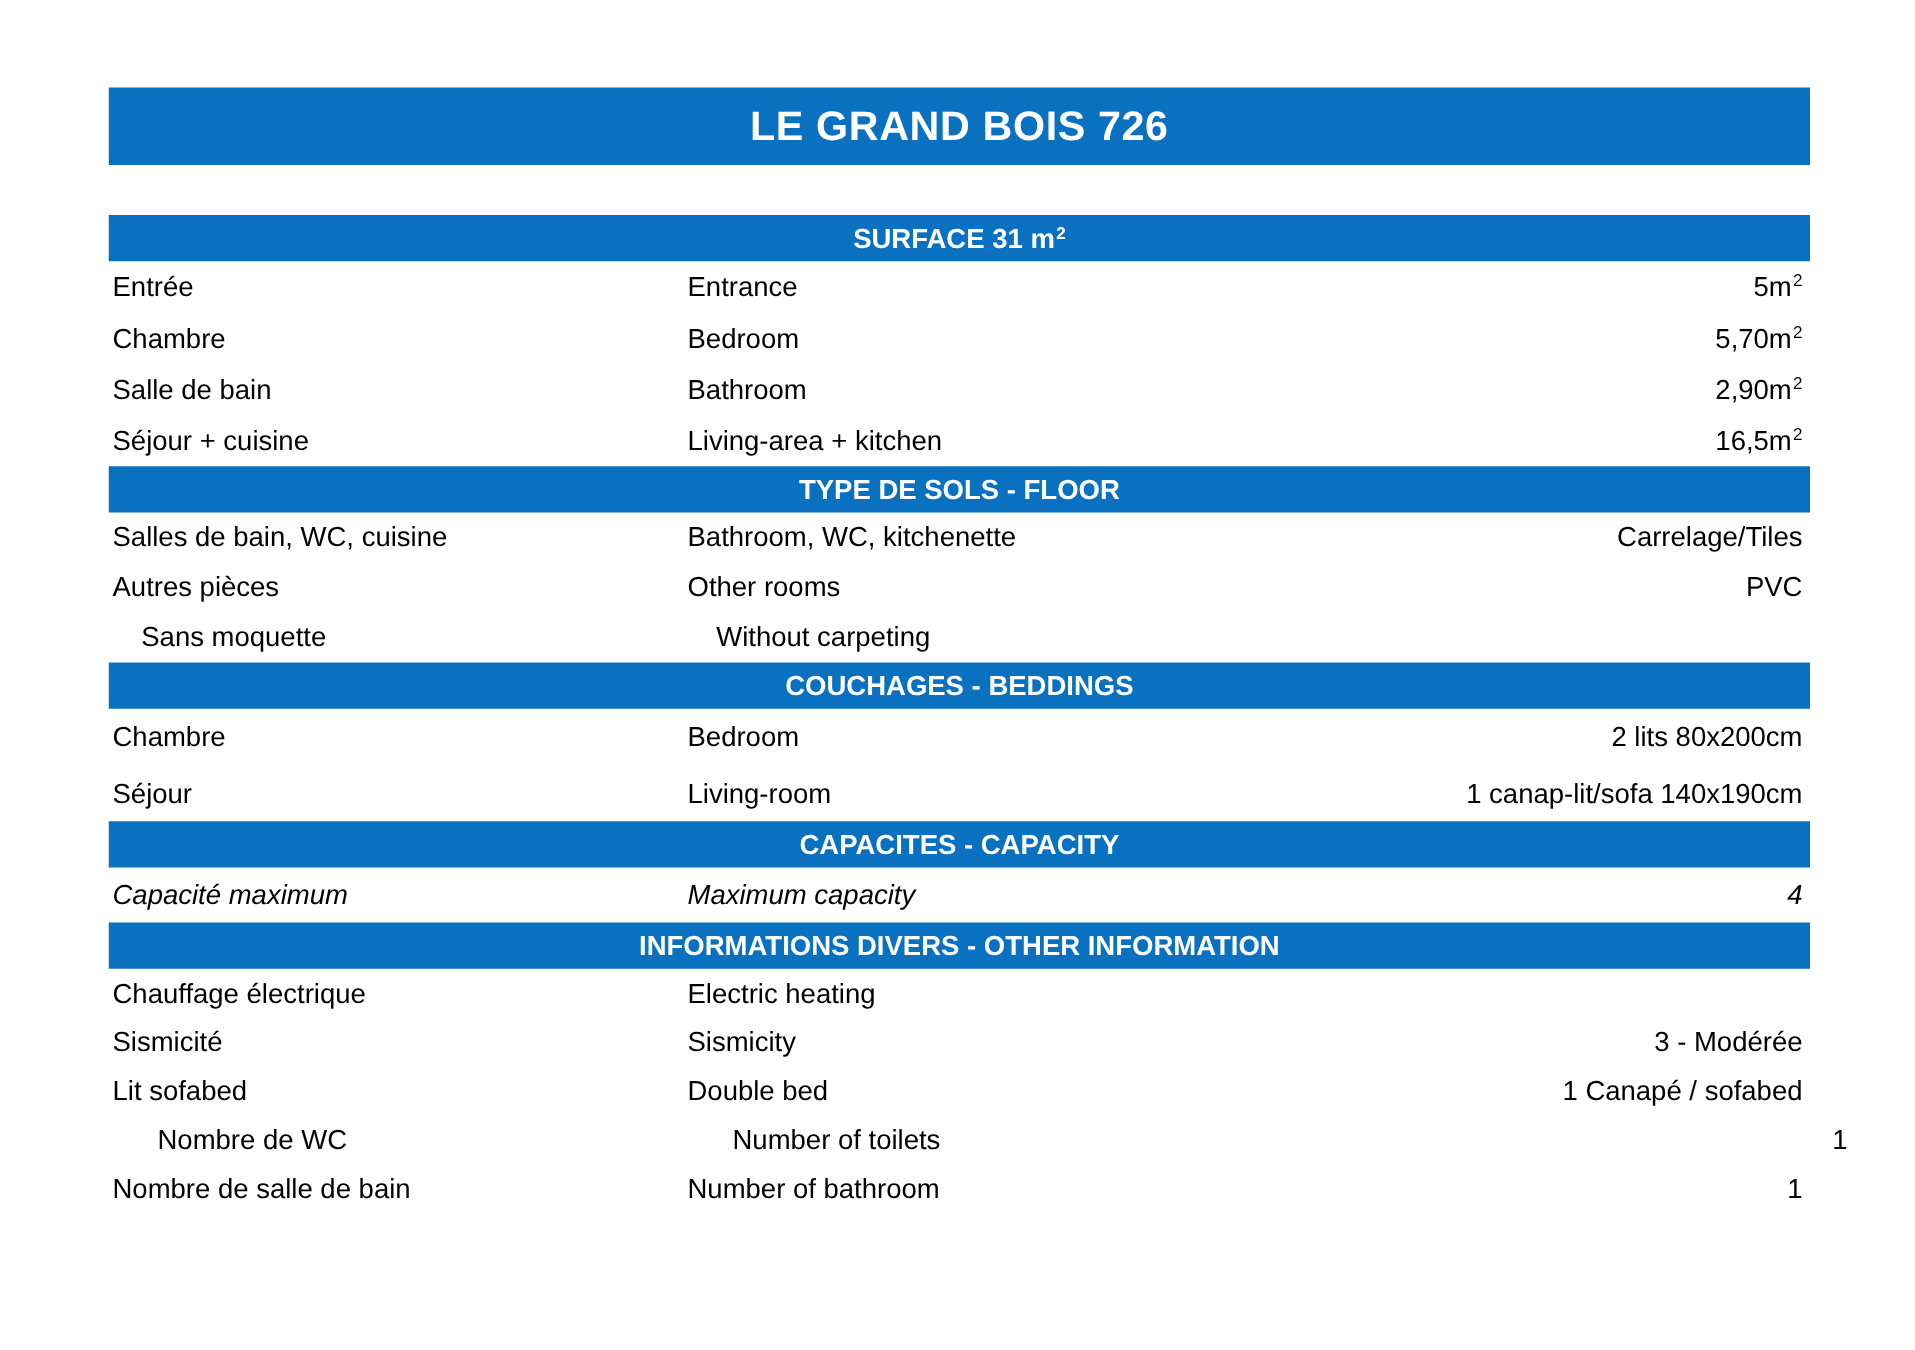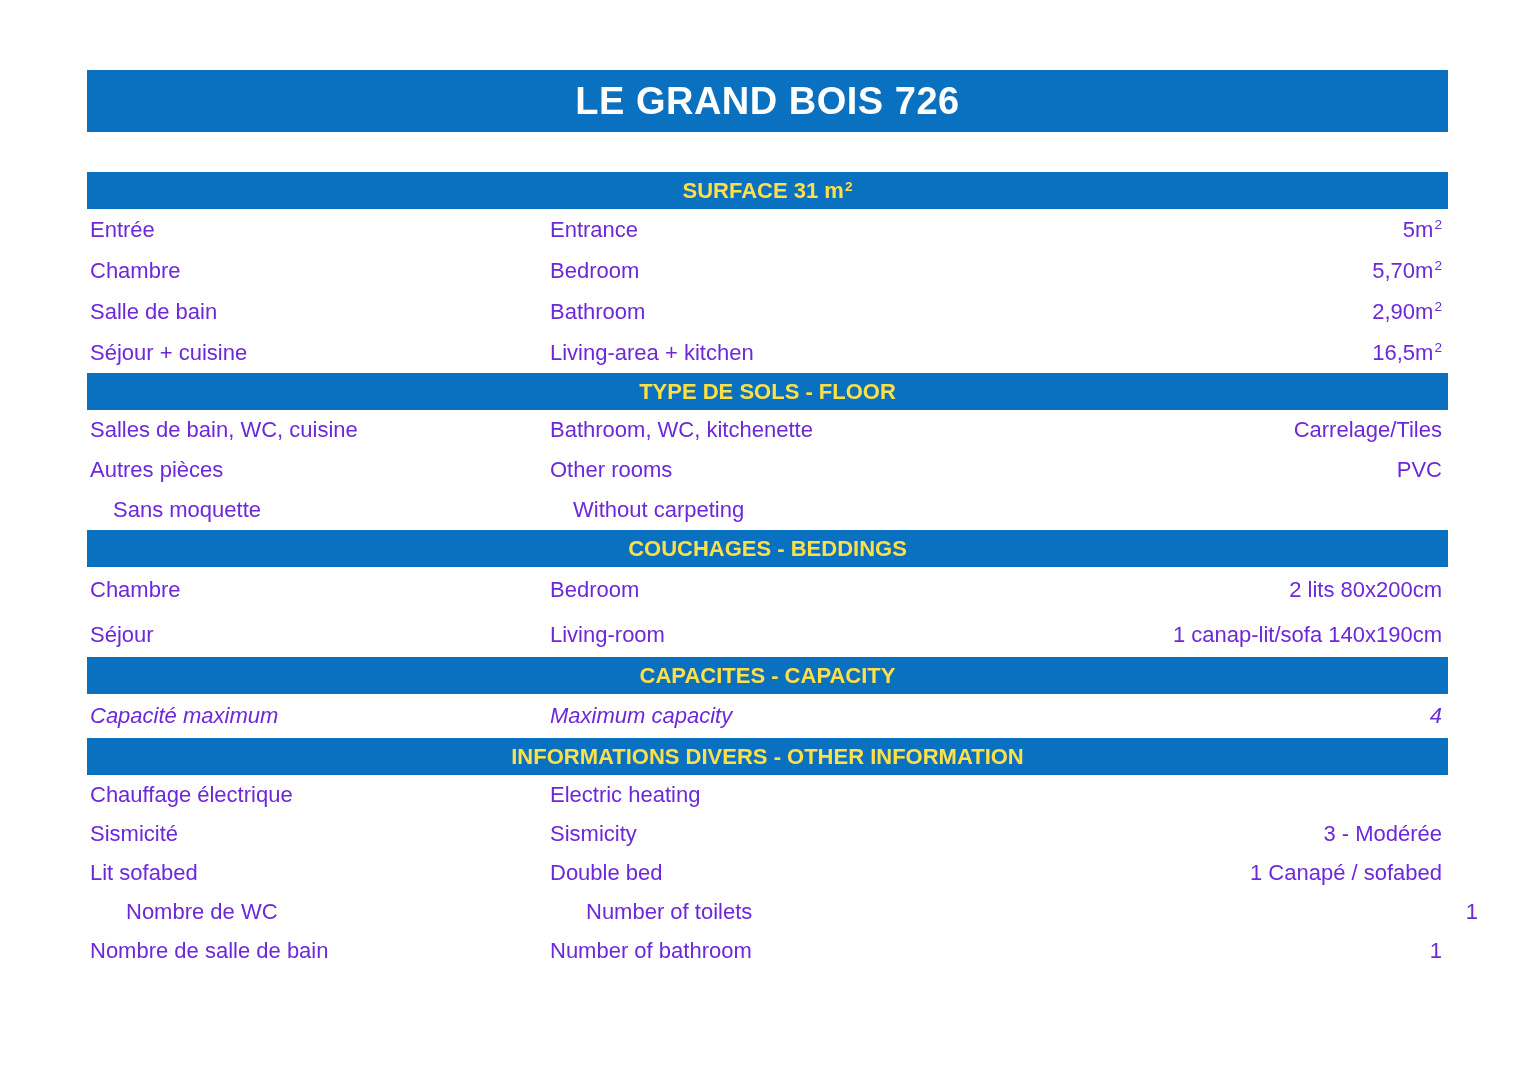--- a/index.html
+++ b/index.html
@@ -19,41 +19,41 @@
     position: absolute;
     left: 87px;
     top: 70px;
     width: 1361px;
   }
   .title-bar {
     height: 62px;
     line-height: 62px;
     background: #0a70c0;
     color: #ffffff;
-    font-size: 38px;
+    font-size: 33px;
     font-weight: bold;
     text-align: center;
     letter-spacing: 0.5px;
   }
   .title-gap {
     height: 40px;
   }
   .section-header {
     height: 37px;
     line-height: 37px;
     background: #0a70c0;
-    color: #fde047;
+    color: #ffffff;
     font-size: 22px;
     font-weight: bold;
     text-align: center;
   }
   .spec-row {
     position: relative;
     width: 100%;
-    color: #6d28d9;
+    color: #000000;
     font-size: 22px;
   }
   .spec-row .cell {
     position: absolute;
     top: 50%;
     transform: translateY(-50%);
     white-space: nowrap;
   }
   .spec-row .c-fr { left: 3px; }
   .spec-row .c-en { left: 463px; }

